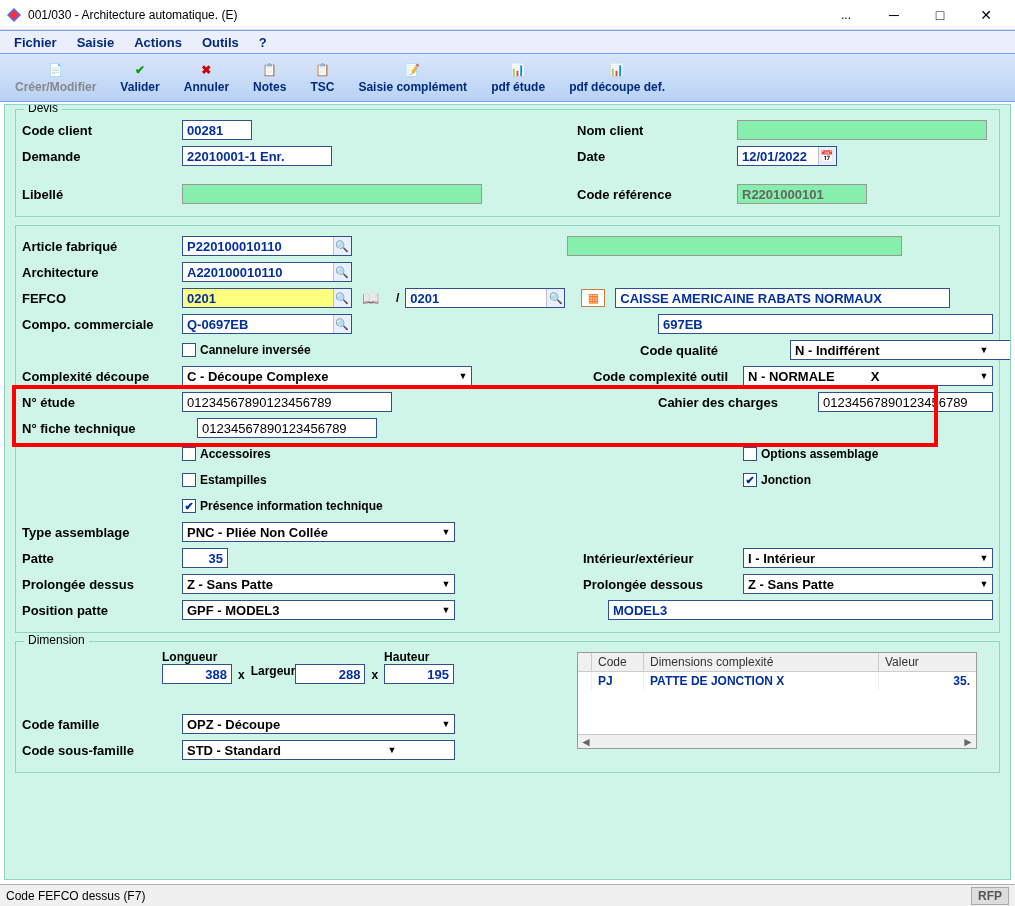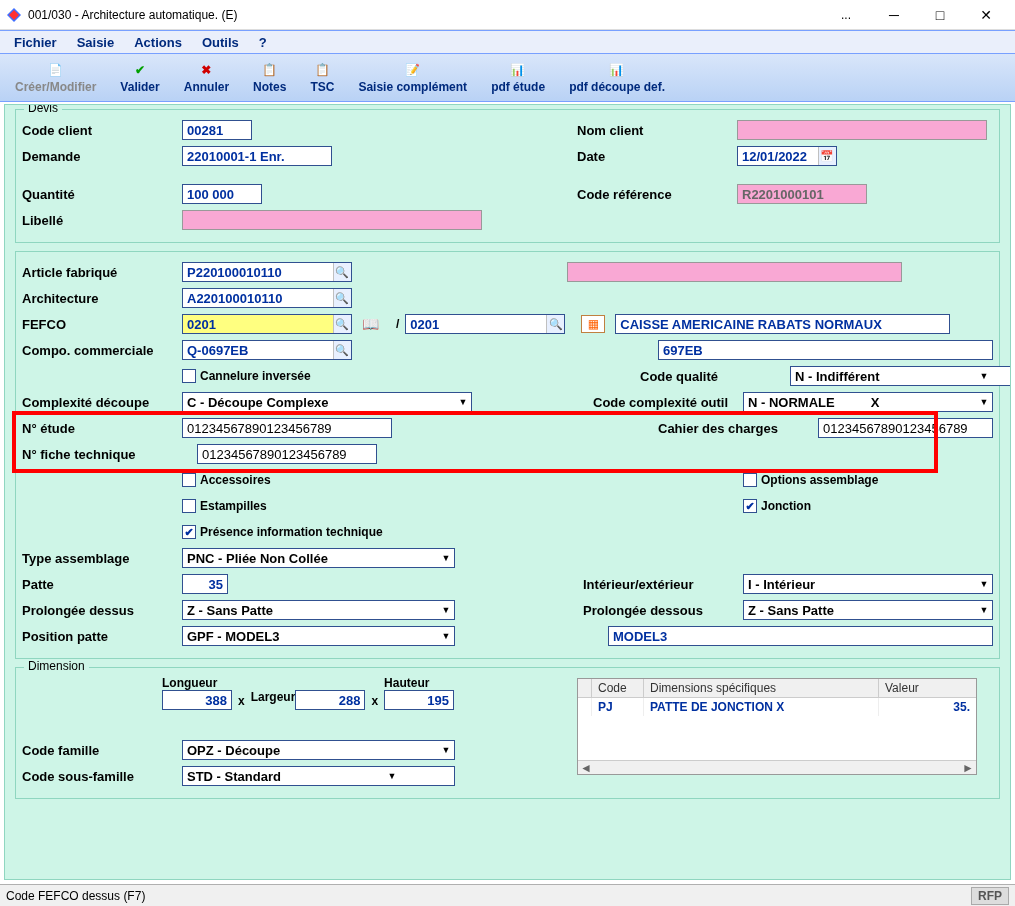--- a/index.html
+++ b/index.html
@@ -29,21 +29,21 @@
 .fieldset { border: 1px solid #8fd6c0; margin-bottom: 8px; padding: 6px 6px 8px 6px; position: relative; }
 .fieldset-legend { position: absolute; top: -9px; left: 8px; background: #cef5e7; padding: 0 4px; font-size: 12px; color: #000; }
 
 
 .form-row { display: flex; align-items: center; margin: 2px 0; min-height: 24px; }
 .label { width: 160px; font-weight: bold; color: #000; font-size: 13px; }
 .label-right { width: 160px; font-weight: bold; color: #000; font-size: 13px; }
 
 
 .input { height: 20px; border: 1px solid #305090; background: #fff; color: #0030a0; font-weight: bold; padding: 0 4px; font-size: 13px; }
-.input.readonly { background: #f9a8d4; color: #666; border-color: #999; }
+.input.readonly { background: #86efac; color: #666; border-color: #999; }
 .lookup-wrap { position: relative; display: inline-block; }
 .lookup-btn { position: absolute; right: 1px; top: 1px; width: 18px; height: 18px; background: #e8f0ff; display: flex; align-items: center; justify-content: center; font-size: 11px; color: #c08000; cursor: default; border-left: 1px solid #c0c0c0; }
 .input.yellow { background: #ffff80; }
 .input.text-normal { font-weight: normal; color: #000; }
 
 
 .select { height: 20px; border: 1px solid #305090; background: #fff; color: #000; font-weight: bold; padding: 0 4px; font-size: 13px; appearance: none; position: relative; }
 .select-wrap { position: relative; display: inline-block; }
 .select-arrow { position: absolute; right: 2px; top: 3px; width: 14px; height: 14px; display: flex; align-items: center; justify-content: center; font-size: 9px; color: #000; pointer-events: none; }
 
@@ -154,24 +154,20 @@
       <div class="col-l">
         <div class="form-row">
           <span class="label">Code client</span>
           <input class="input" style="width: 70px;" value="00281">
         </div>
         <div class="form-row">
           <span class="label">Demande</span>
           <input class="input" style="width: 150px;" value="22010001-1 Enr.">
         </div>
         <div style="height:10px;"></div>
-        <div class="form-row">
-          <span class="label">Quantité</span>
-          <input class="input" style="width: 80px;" value="100 000">
-        </div>
         <div class="form-row">
           <span class="label">Libellé</span>
           <input class="input readonly" style="width: 300px;" value="">
         </div>
       </div>
       <div class="col-r">
         <div class="form-row">
           <span class="label-right">Nom client</span>
           <input class="input readonly" style="width: 250px;" value="">
         </div>
@@ -395,21 +391,21 @@
             <input class="select" style="width: 273px;" value="STD - Standard">
             <span class="select-arrow">▼</span>
           </span>
         </div>
       </div>
       <div class="col-r" style="padding-top:4px;">
         <div class="dim-table" style="width:400px;">
           <div class="dim-table-header">
             <div class="dim-th" style="width:14px;"></div>
             <div class="dim-th" style="width:52px;">Code</div>
-            <div class="dim-th" style="width:235px;">Dimensions spécifiques</div>
+            <div class="dim-th" style="width:235px;">Dimensions complexité</div>
             <div class="dim-th" style="flex:1;border-right:none;">Valeur</div>
           </div>
           <div class="dim-table-row">
             <div class="dim-td" style="width:14px;"></div>
             <div class="dim-td" style="width:52px;">PJ</div>
             <div class="dim-td" style="width:235px;">PATTE DE JONCTION      X</div>
             <div class="dim-td" style="flex:1;text-align:right;border-right:none;">35.</div>
           </div>
           <div style="height:44px;"></div>
           <div class="dim-scroll">

